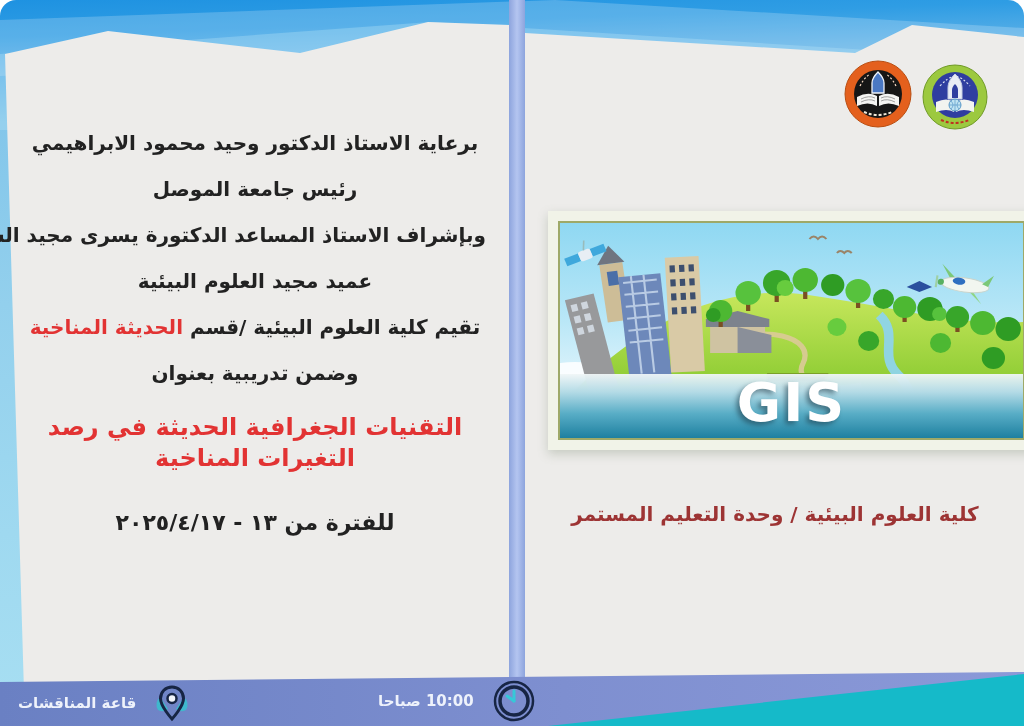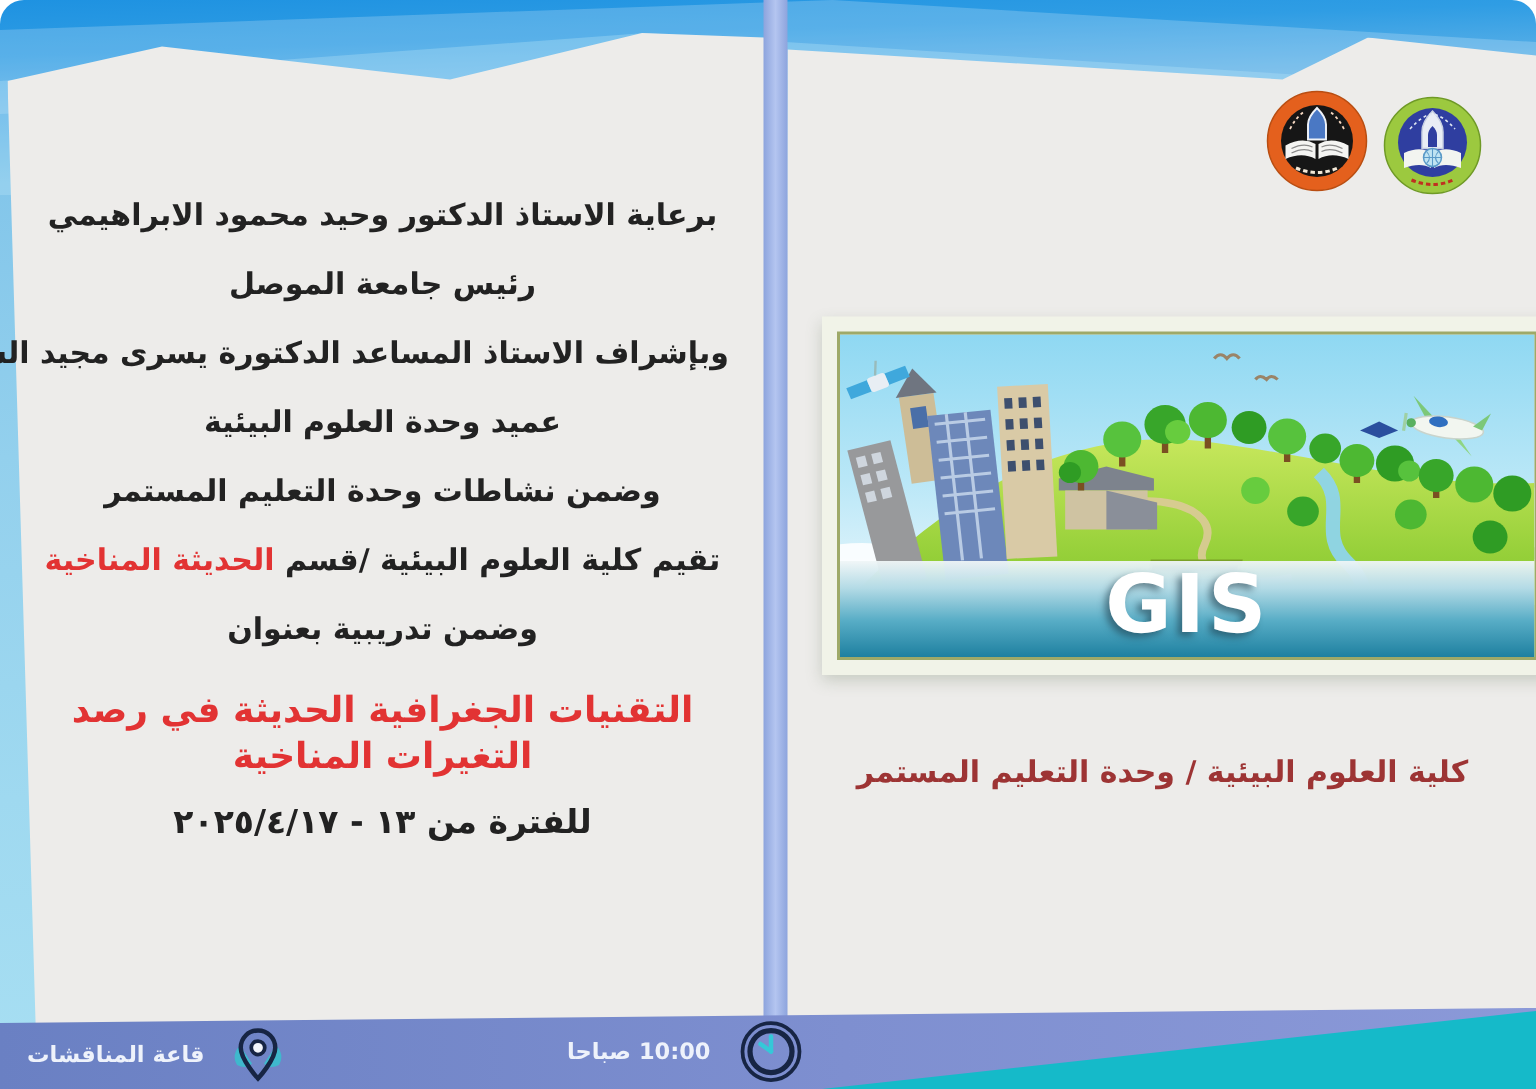--- a/index.html
+++ b/index.html
@@ -24,21 +24,21 @@
     clip-path:polygon(0 10px,1024px 0,1024px 54px,0 54px);}
   .teal-wedge{position:absolute;left:0;top:660px;width:1024px;height:66px;
     background:#15bac9;clip-path:polygon(548px 66px,1024px 14px,1024px 66px);}
 
   
   .announce{position:absolute;left:24px;top:120px;width:462px;direction:rtl;
     text-align:center;color:#222;font-weight:700;}
   .a-line{height:46px;line-height:46px;font-size:20px;white-space:nowrap;}
   .hl{color:#e23333;}
   .a-title{color:#e23333;font-size:24px;line-height:31px;margin-top:16px;font-weight:700;}
-  .a-period{font-size:22px;margin-top:14px;line-height:30px;font-weight:700;}
+  .a-period{font-size:22px;margin-top:34px;line-height:30px;font-weight:700;}
 
   
   .logo{position:absolute;}
   .logo-univ{left:844px;top:60px;}
   .logo-coll{left:922px;top:64px;}
 
   
   .gis-frame{box-sizing:border-box;position:absolute;left:548px;top:211px;width:487px;height:239px;
     background:#f1f3e8;padding:10px;box-shadow:0 4px 10px rgba(110,125,100,.3);}
   .gis-inner{box-sizing:border-box;width:100%;height:100%;border:2px solid #9ea968;
@@ -68,22 +68,21 @@
   <div class="sky-overlay2"></div>
 
   <div class="page page-left"></div>
   <div class="page page-right"></div>
   <div class="spine"></div>
 
   <div class="announce">
     <div class="a-line">برعاية الاستاذ الدكتور وحيد محمود الابراهيمي</div>
     <div class="a-line">رئيس جامعة الموصل</div>
     <div class="a-line">وبإشراف الاستاذ المساعد الدكتورة يسرى مجيد الشاكر</div>
-    <div class="a-line">عميد وحدة العلوم البيئية</div>
-    <div class="a-line">وضمن نشاطات وحدة التعليم المستمر</div>
+    <div class="a-line">عميد مجيد العلوم البيئية</div>
     <div class="a-line"><span>تقيم كلية العلوم البيئية /قسم </span><span class="hl">الحديثة المناخية</span></div>
     <div class="a-line">وضمن تدريبية بعنوان</div>
     <div class="a-title">التقنيات الجغرافية الحديثة في رصد التغيرات المناخية</div>
     <div class="a-period">للفترة من ١٣ - ٢٠٢٥/٤/١٧</div>
   </div>
 
   <svg class="logo logo-univ" width="68" height="68" viewBox="0 0 68 68">
     <circle cx="34" cy="34" r="33" fill="#e4601d" stroke="#b94e12" stroke-width="1"></circle>
     <circle cx="34" cy="34" r="24" fill="#161616"></circle>
     <path d="M34 12 C30 16 28 19 28 23 L28 33 L40 33 L40 23 C40 19 38 16 34 12 Z" fill="#4a78c4" stroke="#eef2f8" stroke-width="1.3"></path>

